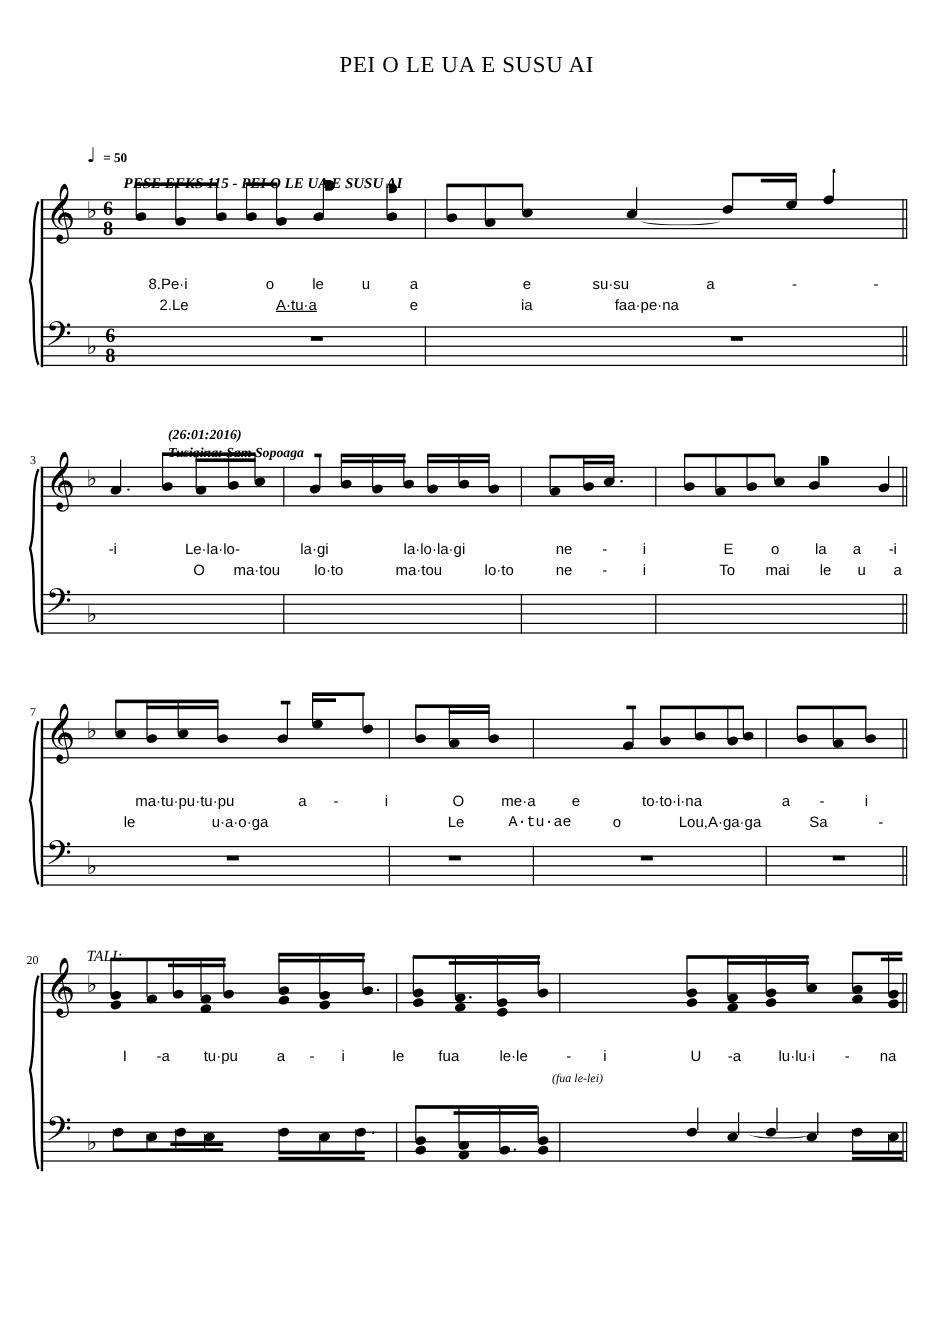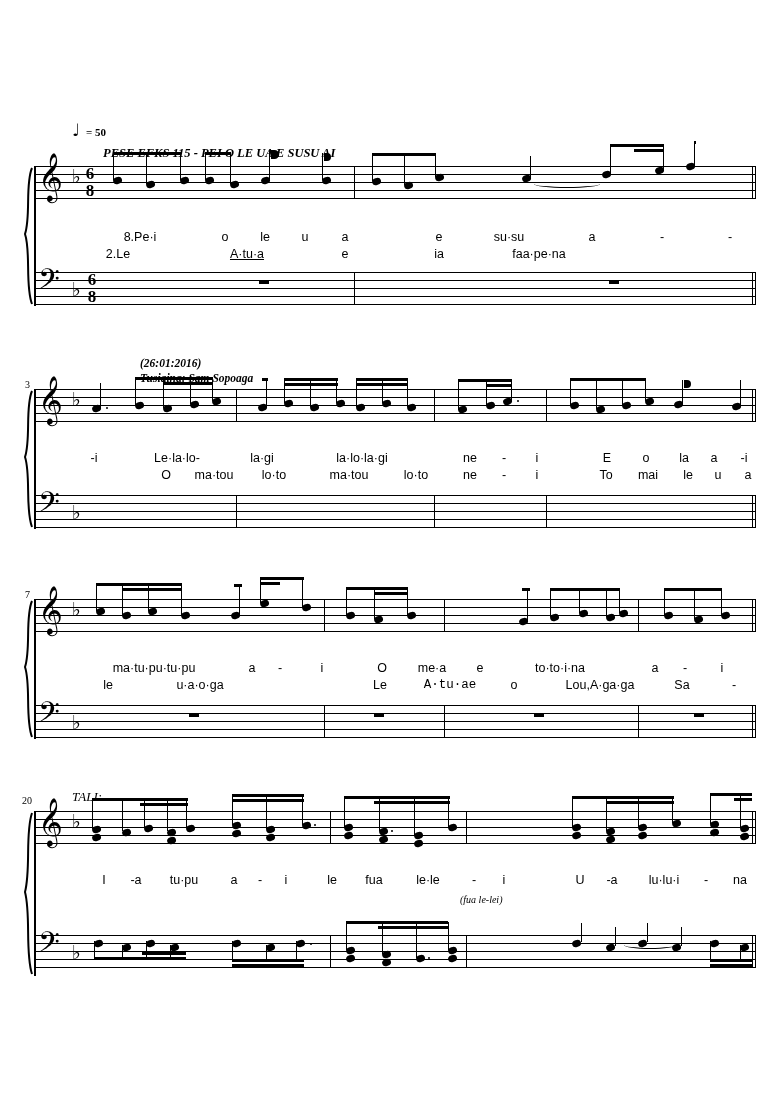--- a/index.html
+++ b/index.html
@@ -216,20 +216,21 @@
     display: inline-block;
     text-align: center;
     transform: translateX(-50%);
   }
 </style>
 </head>
 <body>
 
 <div class="page">
 
+  <div class="title">PEI O LE UA E SUSU AI</div>
 
   <div class="tempo-note" style="left:72px; top:122px;">♩</div>
   <div class="tempo" style="left:86px; top:126px;">= 50</div>
   <div class="subtitle" style="left:103px; top:146px;">PESE EFKS 115 - PEI O LE UA E SUSU AI</div>
 
   <div class="system sys1">
 
     <div class="brace" style="top:16px;">
       <svg width="12" height="140" viewBox="0 0 12 140">
         <path d="M10 2 C3 18, 9 50, 3 68 C9 86, 3 120, 10 138" stroke="#000" stroke-width="2" fill="none"></path>
@@ -304,21 +305,21 @@
       <span class="w" style="left:243px;">le</span>
       <span class="w" style="left:283px;">u</span>
       <span class="w" style="left:323px;">a</span>
       <span class="w" style="left:417px;">e</span>
       <span class="w" style="left:487px;">su·su</span>
       <span class="w" style="left:570px;">a</span>
       <span class="w" style="left:640px;">-</span>
       <span class="w" style="left:708px;">-</span>
     </div>
     <div class="lyric-row" style="top:97px;">
-      <span class="w" style="left:96px;text-align:center;">2.Le</span>
+      <span class="w" style="left:123px;text-align:center;">2.Le</span>
       <span class="w" style="left:225px;text-decoration:underline;">A·tu·a</span>
       <span class="w" style="left:323px;">e</span>
       <span class="w" style="left:417px;">ia</span>
       <span class="w" style="left:517px;">faa·pe·na</span>
     </div>
 
     <div class="staff" style="top:122px;">
       <div class="line l0"></div>
         <div class="line l1"></div>
         <div class="line l2"></div>

